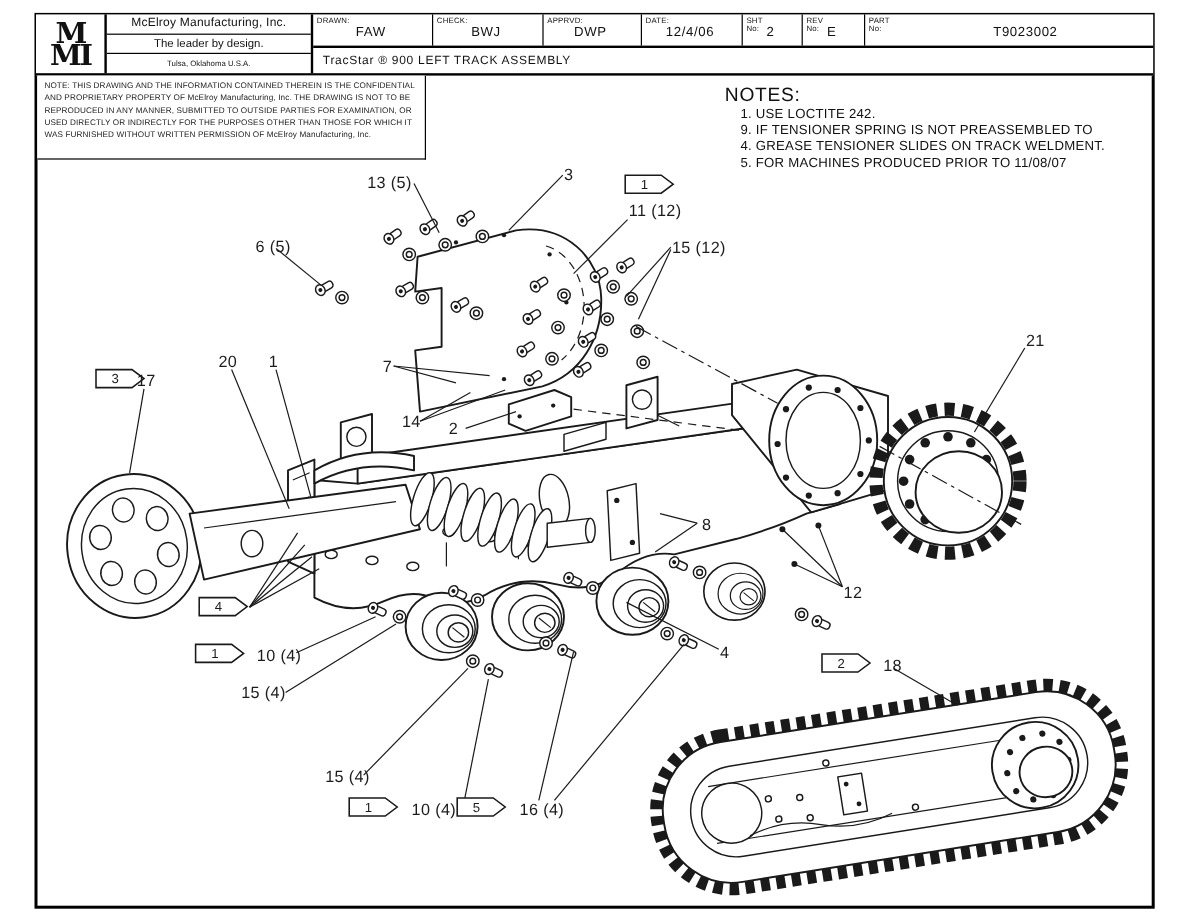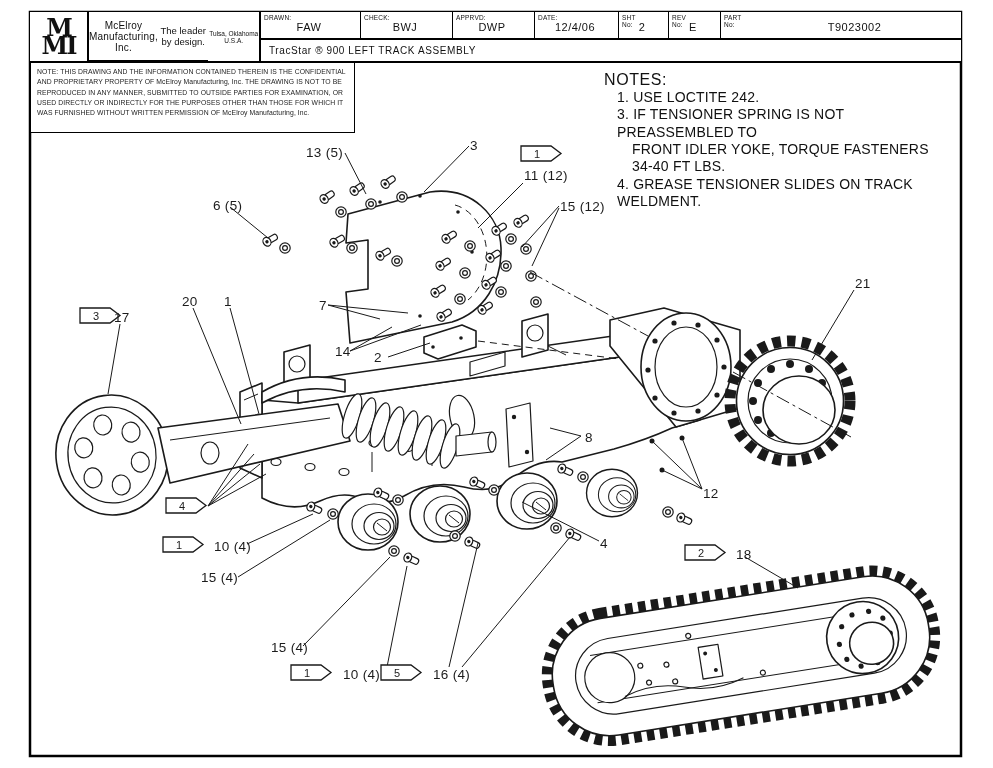--- a/index.html
+++ b/index.html
@@ -2,41 +2,41 @@
 <html><head>
 <meta charset="utf-8">
 <style>
   html,body{margin:0;padding:0;background:#fff}
   body{width:993px;height:768px;position:relative;font-family:"Liberation Sans",sans-serif;color:#111}
   .abs{position:absolute;box-sizing:border-box}
   
   #titleblock{left:30px;top:12px;width:931px;height:51px;display:flex;border-bottom:2px solid #000;background:#fff;z-index:2}
   .logo-cell{width:57px;border-right:2px solid #000;display:flex;flex-direction:column;align-items:center;justify-content:center;
              font-family:"DejaVu Serif",serif;font-weight:bold;font-size:24px;line-height:.74;letter-spacing:-2px}
-  .company-cell{width:170px;border-right:2px solid #000;text-align:center;display:flex;flex-direction:row}
+  .company-cell{width:170px;border-right:2px solid #000;text-align:center;display:flex;flex-direction:column}
   .co-row{flex:1;display:flex;align-items:center;justify-content:center;border-bottom:1px solid #000}
   .co-row:last-child{border-bottom:none}
   .co-name{font-size:10px;letter-spacing:.2px}
   .co-tag{font-size:9.5px}
   .co-loc{font-size:6.5px}
   .fields-col{flex:1;display:flex;flex-direction:column}
   .fields-row{height:28px;display:flex;border-bottom:2px solid #000;box-sizing:border-box}
   .field{position:relative;border-right:1.5px solid #000;box-sizing:border-box}
   .field:last-child{border-right:none}
   .f-label{position:absolute;top:2px;left:3px;font-size:6.5px;line-height:1.15;white-space:pre-line;letter-spacing:.2px}
   .f-value{position:absolute;left:0;right:3px;top:9px;text-align:center;font-size:11px;letter-spacing:.5px}
   .f-value.pv{text-align:center;padding-left:30px}
   .title-row{flex:1;display:flex;align-items:center;padding-left:8px;font-size:10px;letter-spacing:.6px}
   
   #confbox{left:31px;top:63px;width:324px;height:70px;border-right:1.5px solid #000;border-bottom:1.5px solid #000;
            padding:4px 6px;font-size:6.8px;line-height:1.52;color:#222;letter-spacing:.1px;background:#fff;z-index:2}
   
   #notes{left:604px;top:71px;width:345px;z-index:2}
   .notes-h{font-size:16px;letter-spacing:.6px}
-  .note-line{font-size:14px;line-height:1.24;letter-spacing:.2px;padding-left:13px}
+  .note-line{font-size:11px;line-height:1.24;letter-spacing:.2px;padding-left:13px}
   .note-line.cont{padding-left:28px}
   
   #dwg{position:absolute;left:0;top:0;z-index:1}
   .p{fill:#fff;stroke:#1a1a1a;stroke-width:1.6;stroke-linejoin:round}
   .pt{fill:#fff;stroke:#1a1a1a;stroke-width:1.2;stroke-linejoin:round}
   .ln{stroke:#1a1a1a;stroke-width:1;fill:none}
   .dash{stroke-dasharray:7 5}
   .cdash{stroke-dasharray:14 4 3 4}
   .dot{fill:#1a1a1a;stroke:none}
   .flag{fill:#fff;stroke:#1a1a1a;stroke-width:1.3}
@@ -431,16 +431,16 @@
     </div>
     <div class="title-row">TracStar ®  900 LEFT TRACK ASSEMBLY</div>
   </div>
 </div>
 
 <div id="confbox" class="abs">NOTE: THIS DRAWING AND THE INFORMATION CONTAINED THEREIN IS THE CONFIDENTIAL AND PROPRIETARY PROPERTY OF McElroy Manufacturing, Inc. THE DRAWING IS NOT TO BE REPRODUCED IN ANY MANNER, SUBMITTED TO OUTSIDE PARTIES FOR EXAMINATION, OR USED DIRECTLY OR INDIRECTLY FOR THE PURPOSES OTHER THAN THOSE FOR WHICH IT WAS FURNISHED WITHOUT WRITTEN PERMISSION OF McElroy Manufacturing, Inc.</div>
 
 <div id="notes" class="abs">
   <div class="notes-h">NOTES:</div>
   <div class="note-line">1. USE LOCTITE 242.</div>
-  <div class="note-line">3. IF TENSIONER SPRING IS NOT PREASSEMBLED TO</div>
-  <div class="note-line cont">FRONT IDLER YOKE, TORQUE FASTENERS 34-40 FT LBS.</div>
+  <div class="note-line">9. IF TENSIONER SPRING IS NOT PREASSEMBLED TO</div>
   <div class="note-line">4. GREASE TENSIONER SLIDES ON TRACK WELDMENT.</div>
+  <div class="note-line">5. FOR MACHINES PRODUCED PRIOR TO 11/08/07</div>
 </div>
 
 </body></html>

